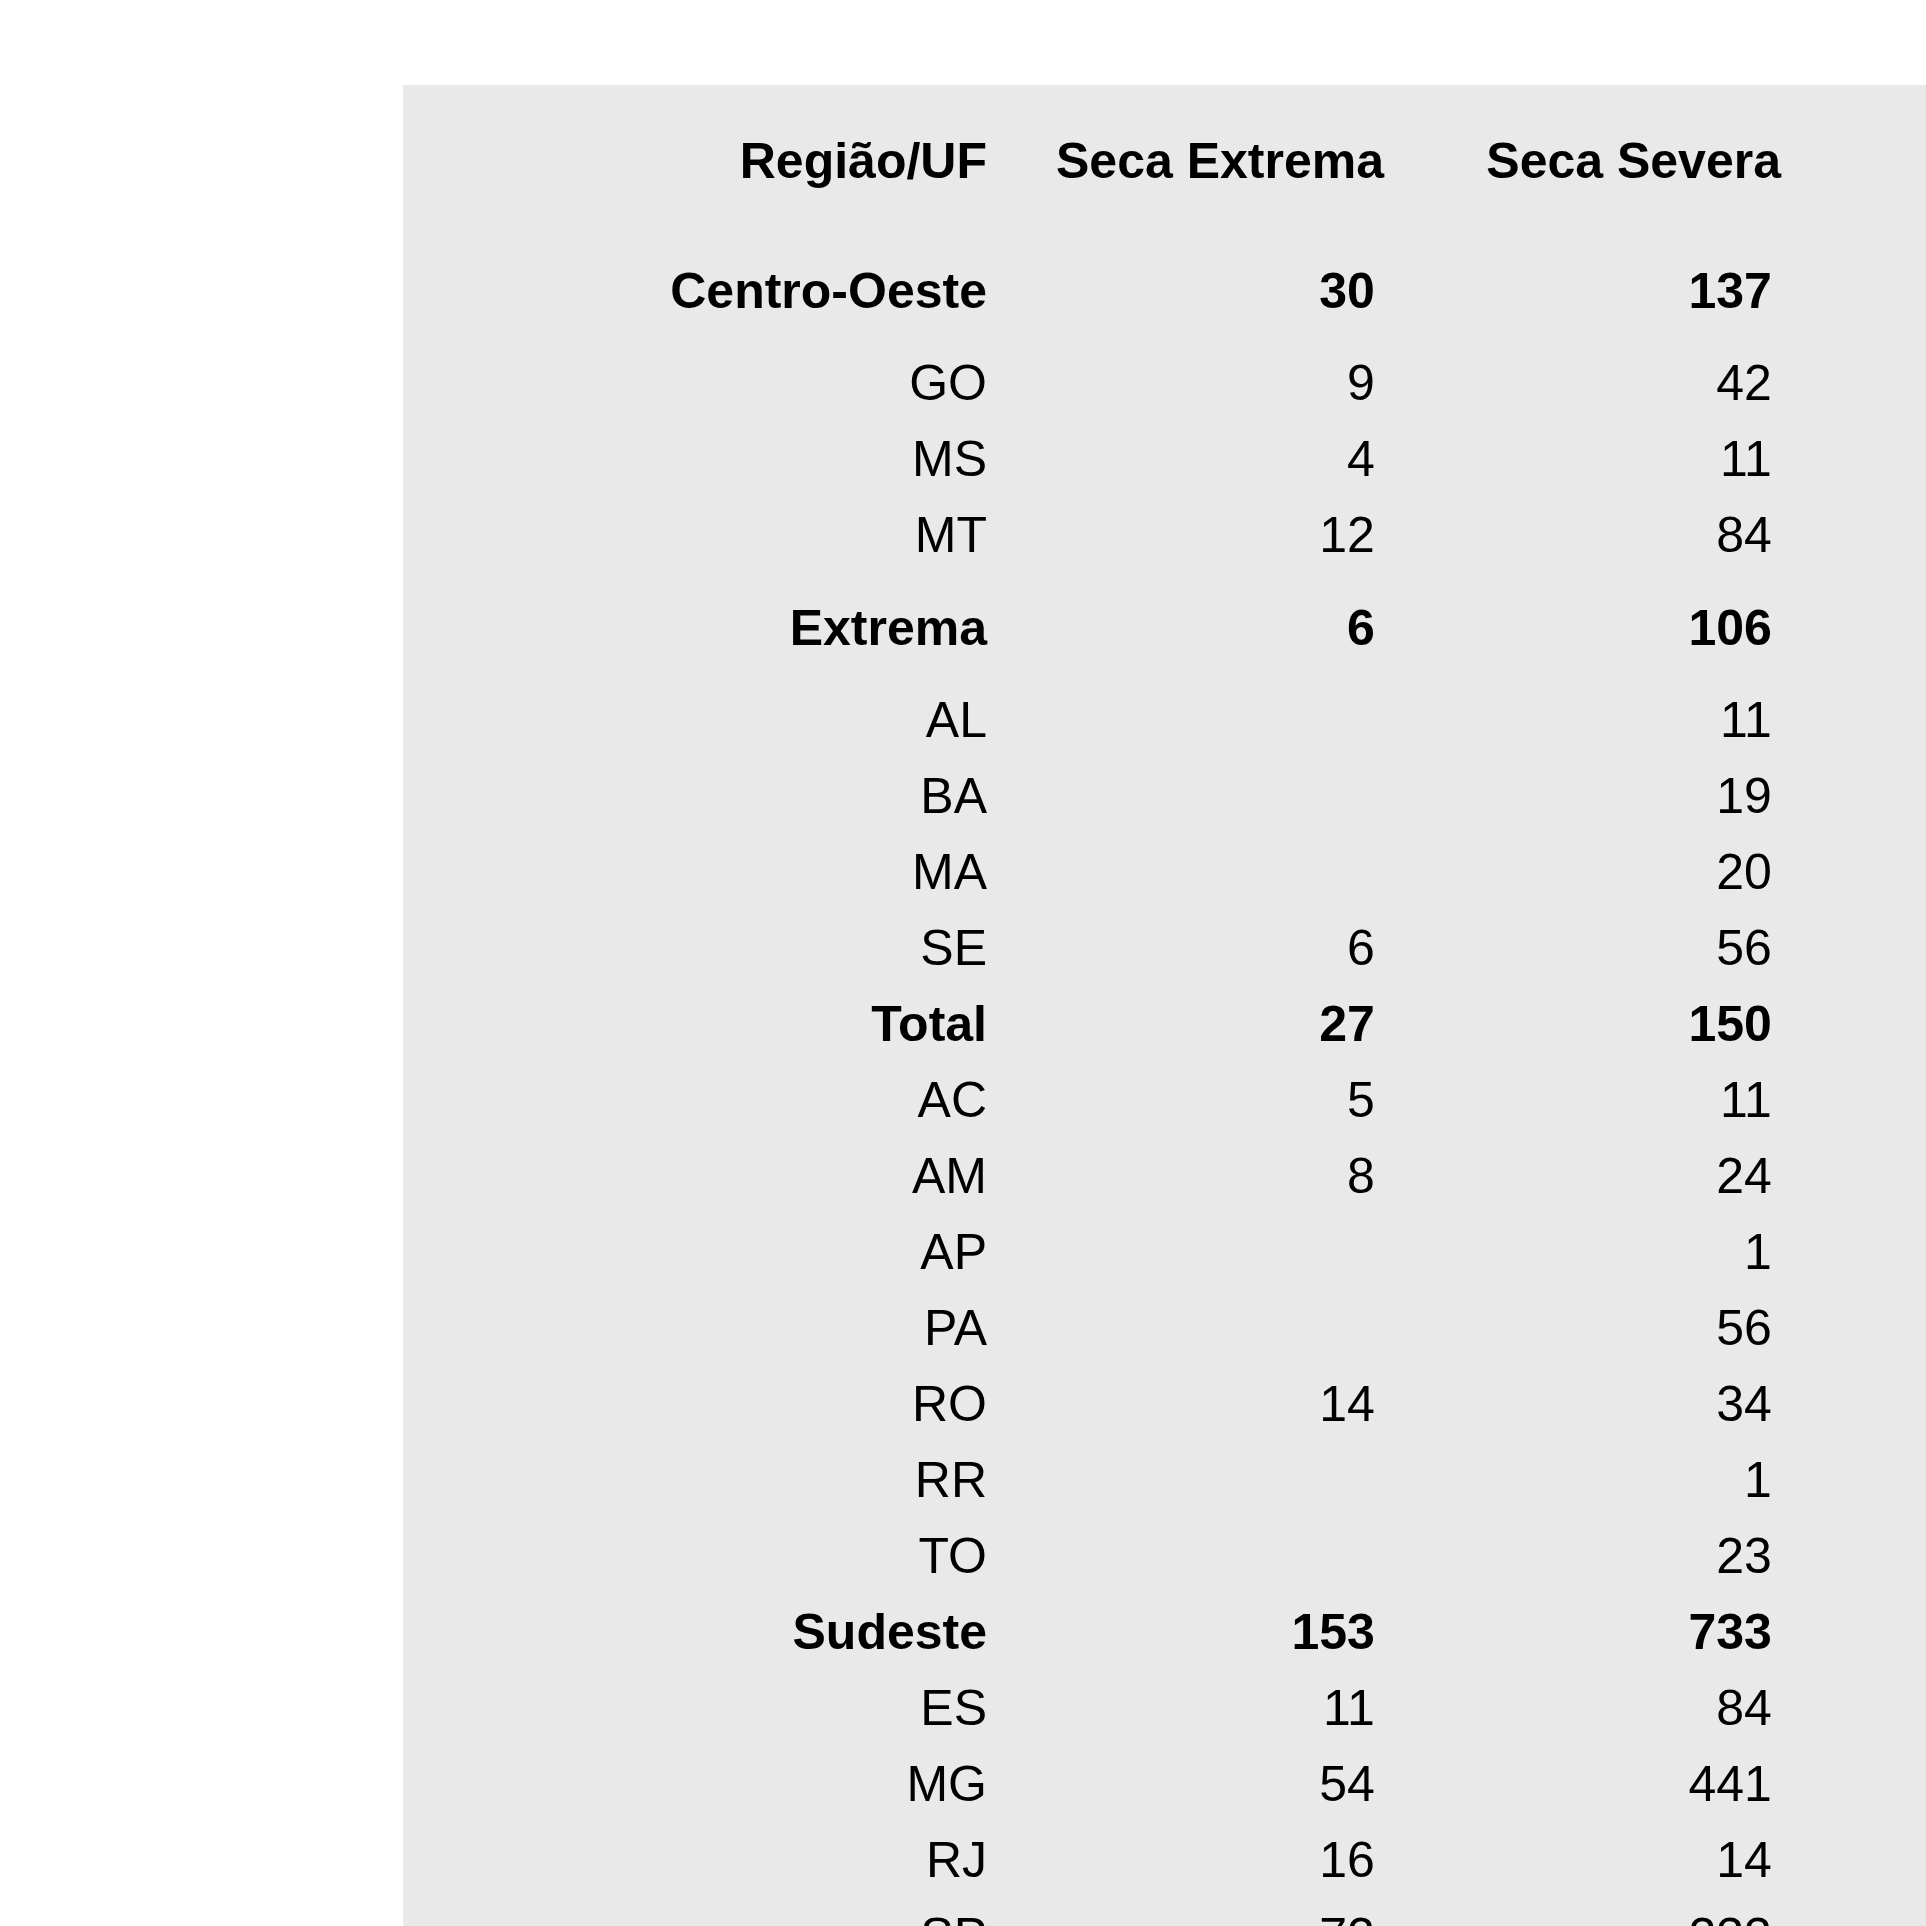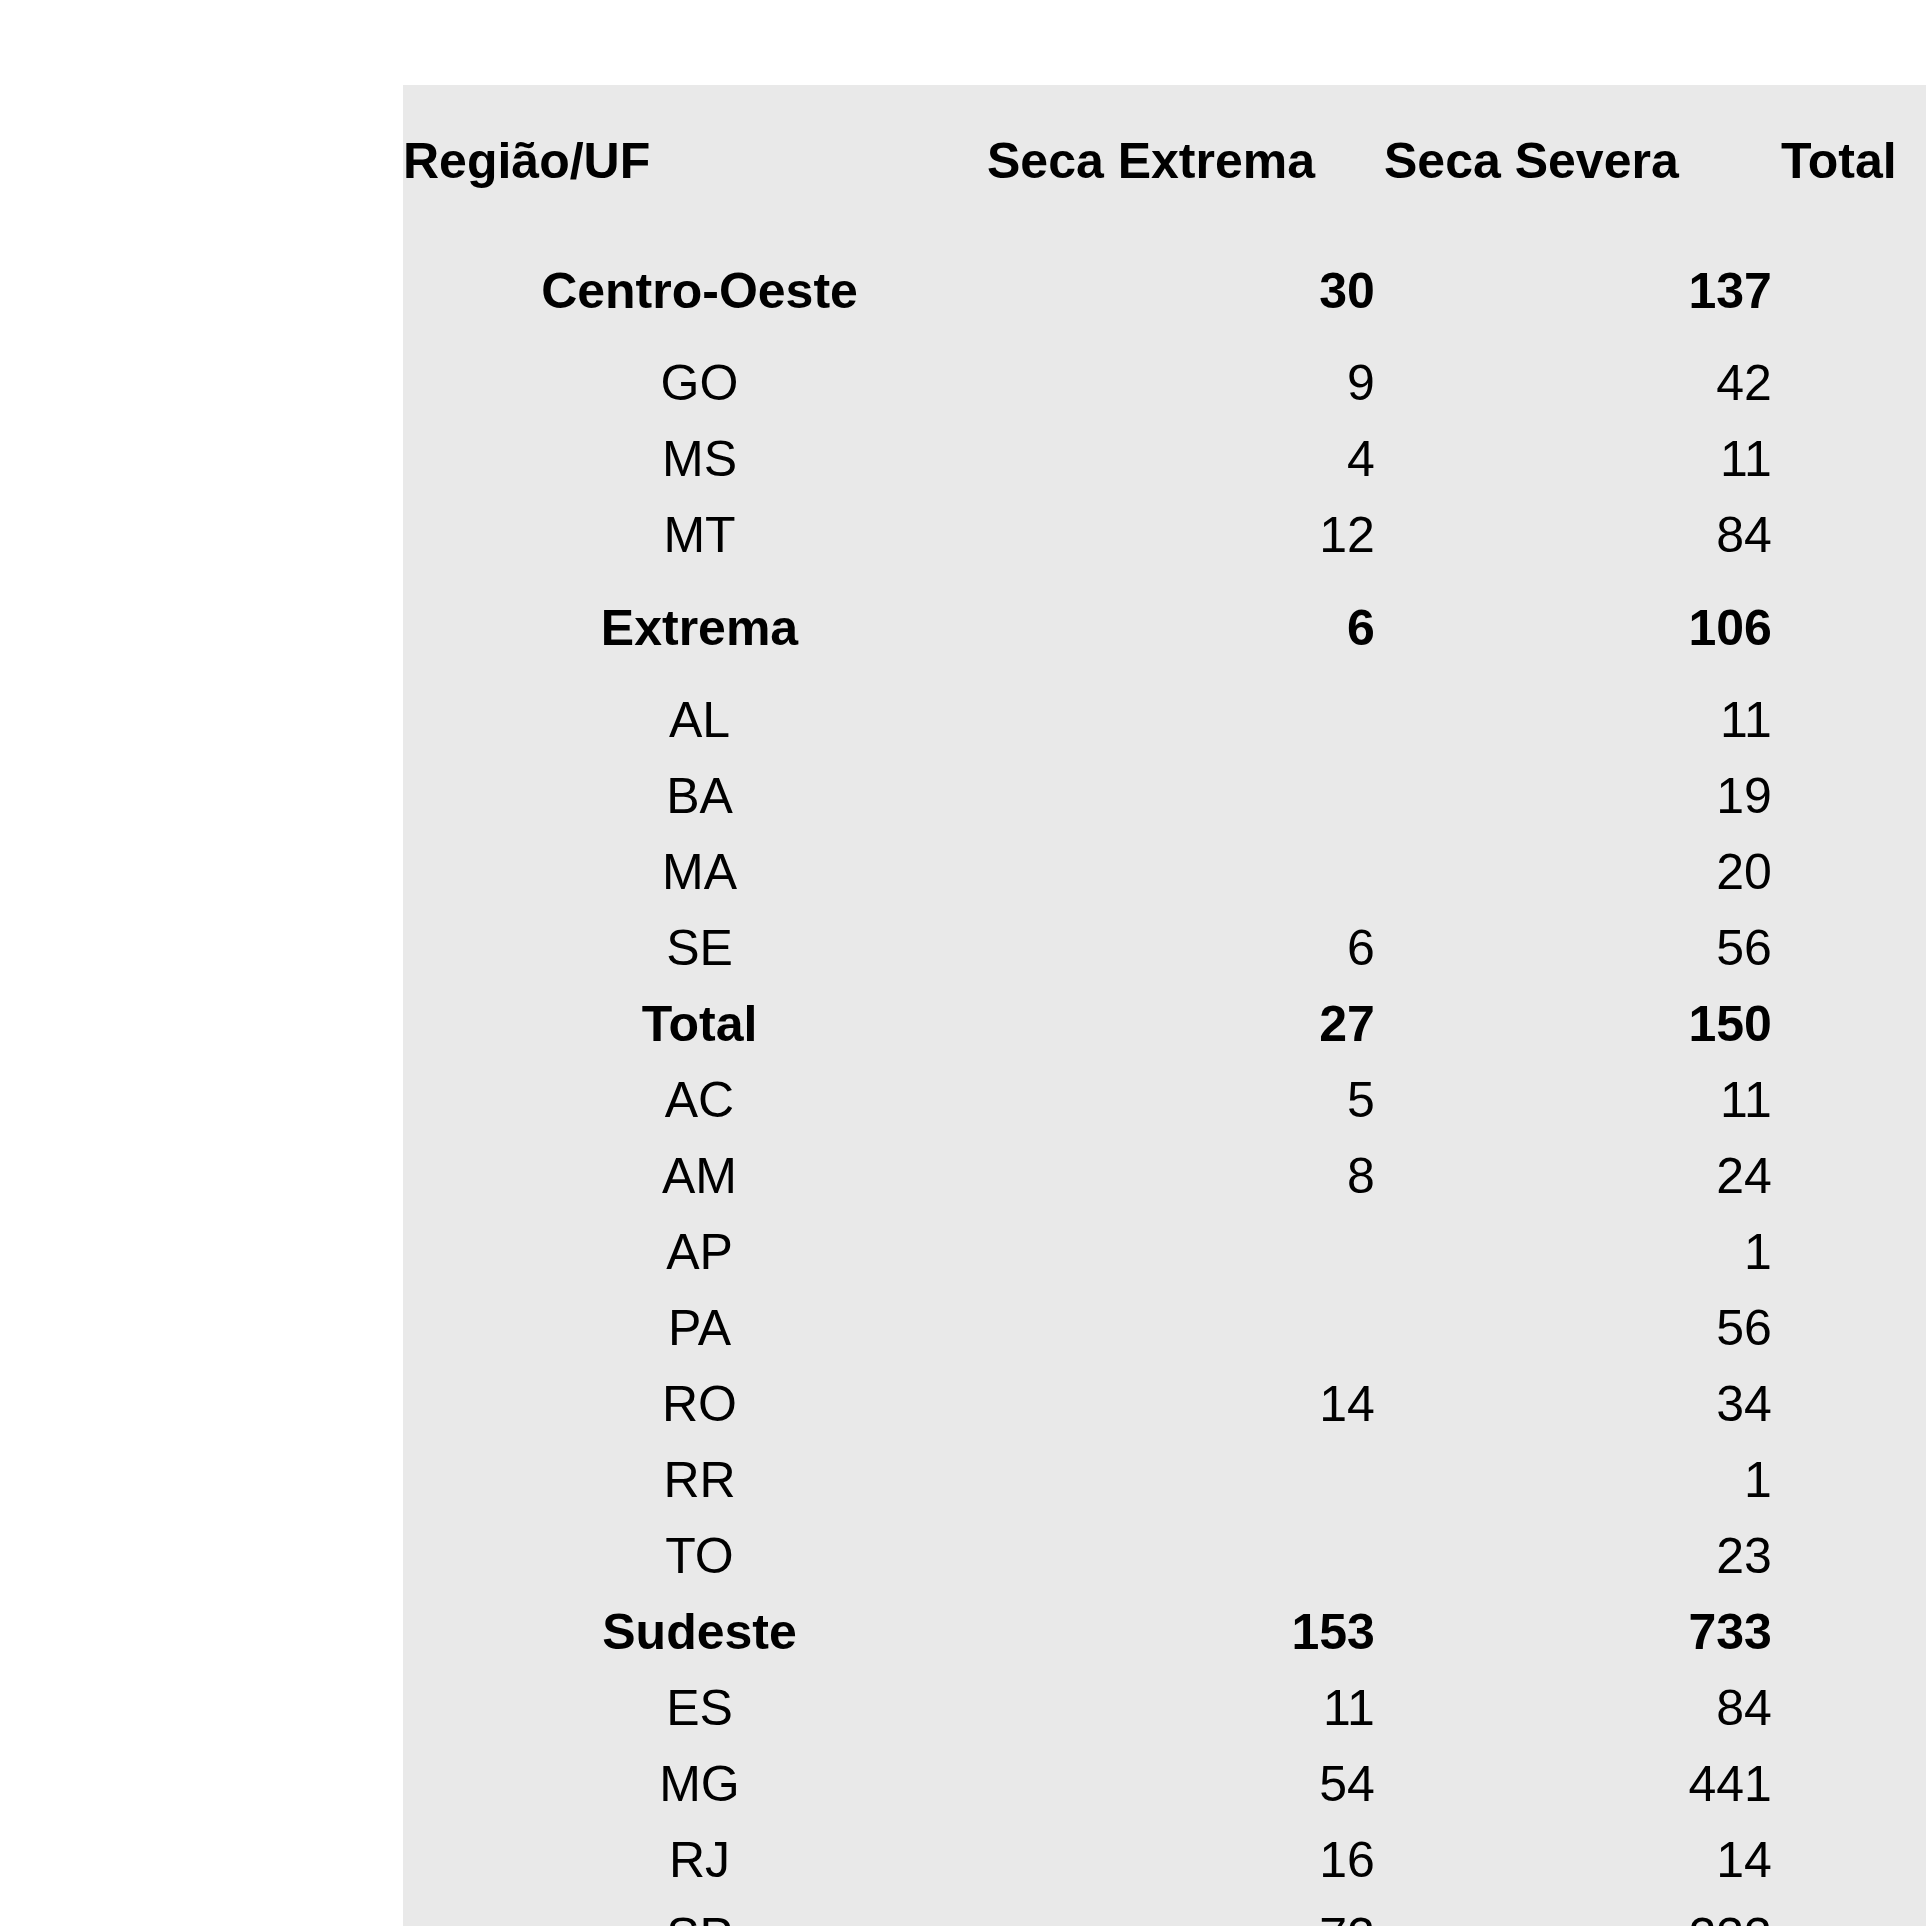--- a/index.html
+++ b/index.html
@@ -31,37 +31,37 @@
     line-height: 1;
   }
   col.c-label { width: 584px; }
   col.c-extrema { width: 397px; }
   col.c-severa { width: 397px; }
   col.c-total { width: 390px; }
 
   thead th {
     height: 151px;
     font-weight: bold;
-    text-align: left;
+    text-align: right;
     vertical-align: middle;
     padding: 0;
     white-space: nowrap;
     margin-left: 48px;
   }
   tbody tr { height: 76px; }
   tbody tr.tall { height: 109px; }
   tbody td {
     vertical-align: middle;
     padding: 0;
     font-weight: normal;
     white-space: nowrap;
   }
   tbody tr.bold td { font-weight: bold; }
   td.label {
-    text-align: center;
+    text-align: right;
     padding-left: 9px;
   }
   td.num {
     text-align: right;
     padding-right: 9.2px;
   }
 </style>
 </head>
 <body>
 

